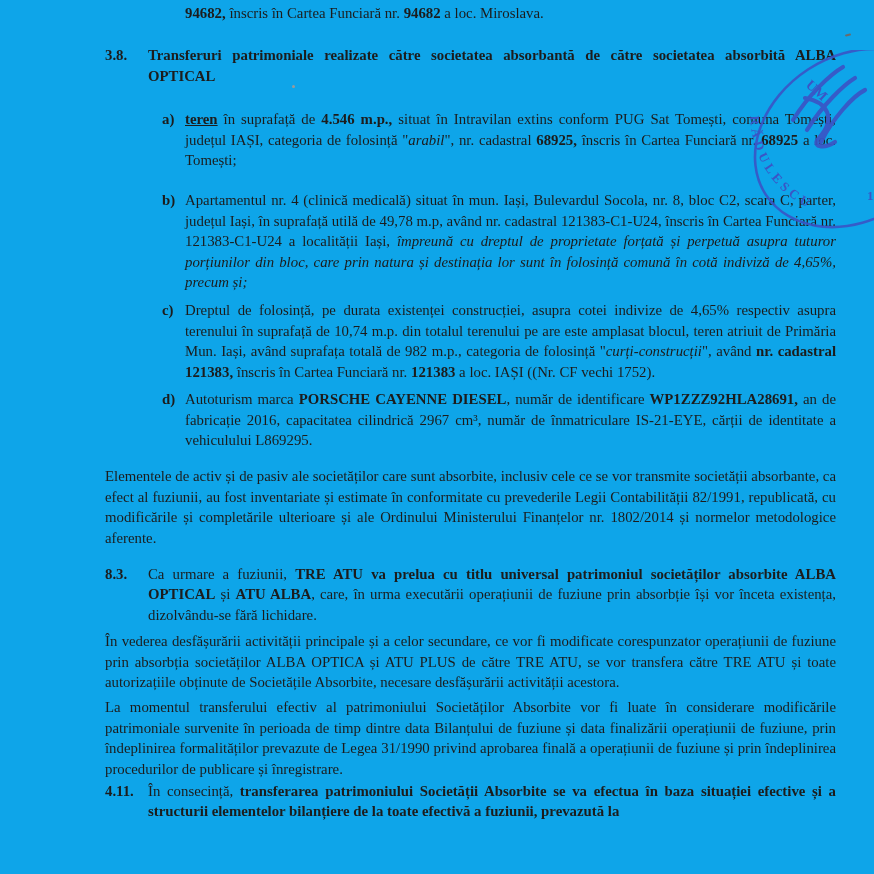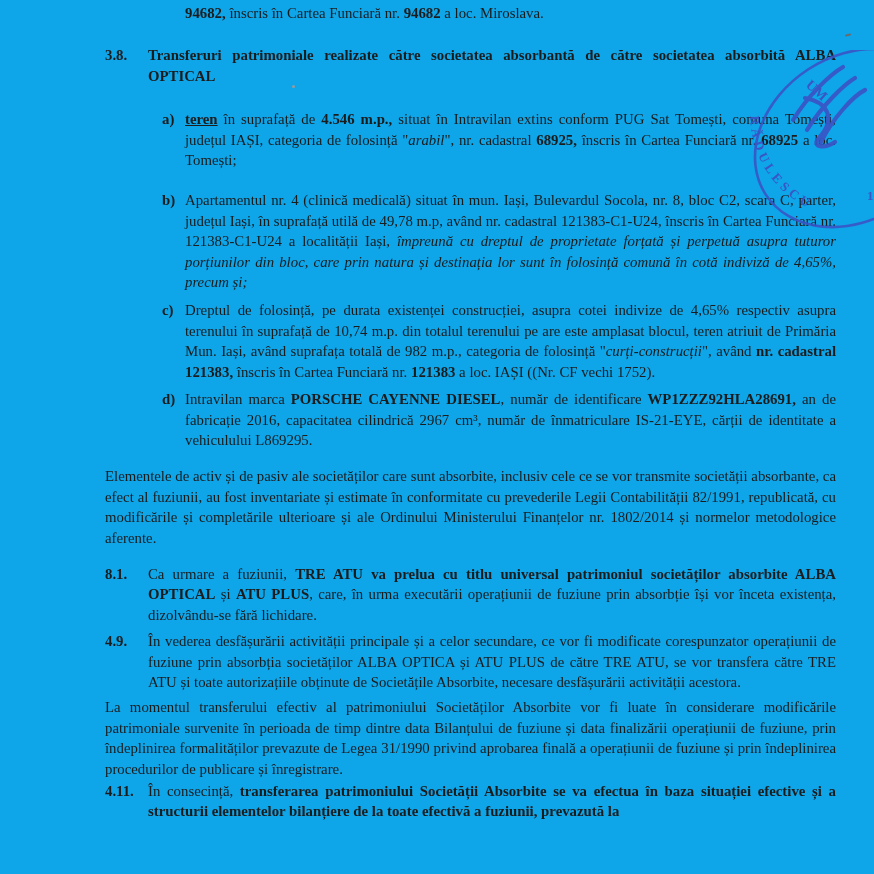--- a/index.html
+++ b/index.html
@@ -57,34 +57,33 @@
       <p class="txt"><span>Apartamentul nr. 4 (clinică medicală) situat în mun. Iași, Bulevardul Socola, nr. 8, bloc C2, scara C, parter, județul Iași, în suprafață utilă de 49,78 m.p, având nr. cadastral 121383-C1-U24, înscris în Cartea Funciară nr. 121383-C1-U24 a localității Iași, </span><span class="i">împreună cu dreptul de proprietate forțată și perpetuă asupra tuturor porțiunilor din bloc, care prin natura și destinația lor sunt în folosință comună în cotă indiviză de 4,65%, precum și;</span></p>
     </div>
 
     <div class="item m8">
       <span class="let">c)</span>
       <p class="txt"><span>Dreptul de folosință, pe durata existenței construcției, asupra cotei indivize de 4,65% respectiv asupra terenului în suprafață de 10,74 m.p. din totalul terenului pe are este amplasat blocul, teren atriuit de Primăria Mun. Iași, având suprafața totală de 982 m.p., categoria de folosință "</span><span class="i">curți-construcții</span><span>", având </span><span class="b">nr. cadastral 121383,</span><span> înscris în Cartea Funciară nr. </span><span class="b">121383</span><span> a loc. IAȘI ((Nr. CF vechi 1752).</span></p>
     </div>
 
     <div class="item m7">
       <span class="let">d)</span>
-      <p class="txt"><span>Intravilan marca </span><span class="b">PORSCHE CAYENNE DIESEL</span><span>, număr de identificare </span><span class="b">WP1ZZZ92HLA28691,</span><span> an de fabricație 2016, capacitatea cilindrică 2967 cm³, număr de înmatriculare IS-21-EYE, cărții de identitate a vehiculului L869295.</span></p>
+      <p class="txt"><span>Autoturism marca </span><span class="b">PORSCHE CAYENNE DIESEL</span><span>, număr de identificare </span><span class="b">WP1ZZZ92HLA28691,</span><span> an de fabricație 2016, capacitatea cilindrică 2967 cm³, număr de înmatriculare IS-21-EYE, cărții de identitate a vehiculului L869295.</span></p>
     </div>
 
     <div class="sec m16">
       <p class="txt"><span>Elementele de activ și de pasiv ale societăților care sunt absorbite, inclusiv cele ce se vor transmite societății absorbante, ca efect al fuziunii, au fost inventariate și estimate în conformitate cu prevederile Legii Contabilității 82/1991, republicată, cu modificările și completările ulterioare și ale Ordinului Ministerului Finanțelor nr. 1802/2014 și normelor metodologice aferente.</span></p>
     </div>
 
     <div class="sec m16">
-      <span class="num">8.1.</span>
-      <p class="txt"><span>Ca urmare a fuziunii, </span><span class="b">TRE ATU va prelua cu titlu universal patrimoniul societăților absorbite ALBA OPTICAL</span><span> și </span><span class="b">ATU PLUS</span><span>, care, în urma executării operațiunii de fuziune prin absorbție își vor înceta existența, dizolvându-se fără lichidare.</span></p>
+      <span class="num">8.3.</span>
+      <p class="txt"><span>Ca urmare a fuziunii, </span><span class="b">TRE ATU va prelua cu titlu universal patrimoniul societăților absorbite ALBA OPTICAL</span><span> și </span><span class="b">ATU ALBA</span><span>, care, în urma executării operațiunii de fuziune prin absorbție își vor înceta existența, dizolvându-se fără lichidare.</span></p>
     </div>
 
     <div class="sec m6">
-      <span class="num">4.9.</span>
       <p class="txt"><span>În vederea desfășurării activității principale și a celor secundare, ce vor fi modificate corespunzator operațiunii de fuziune prin absorbția societăților ALBA OPTICA și ATU PLUS de către TRE ATU, se vor transfera către TRE ATU și toate autorizațiile obținute de Societățile Absorbite, necesare desfășurării activității acestora.</span></p>
     </div>
 
     <div class="sec m5">
       <p class="txt"><span>La momentul transferului efectiv al patrimoniului Societăților Absorbite vor fi luate în considerare modificările patrimoniale survenite în perioada de timp dintre data Bilanțului de fuziune și data finalizării operațiunii de fuziune, prin îndeplinirea formalităților prevazute de Legea 31/1990 privind aprobarea finală a operațiunii de fuziune și prin îndeplinirea procedurilor de publicare și înregistrare.</span></p>
     </div>
 
     <div class="sec m2">
       <span class="num">4.11.</span>
       <p class="txt"><span>În consecință, </span><span class="b">transferarea patrimoniului Societății Absorbite se va efectua în baza situației efective și a structurii elementelor bilanțiere de la toate efectivă a fuziunii, prevazută la</span></p>

